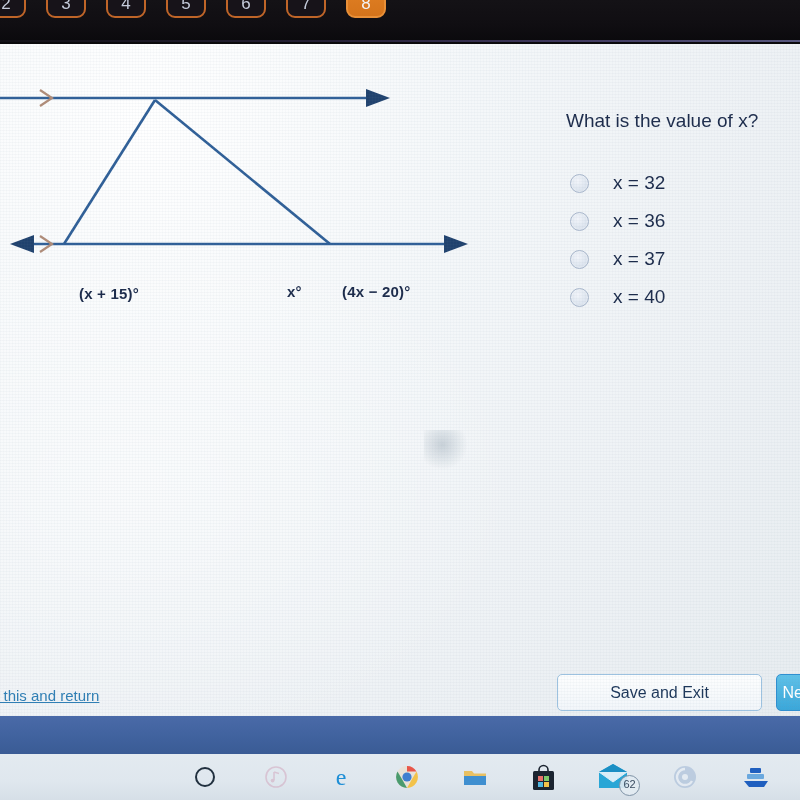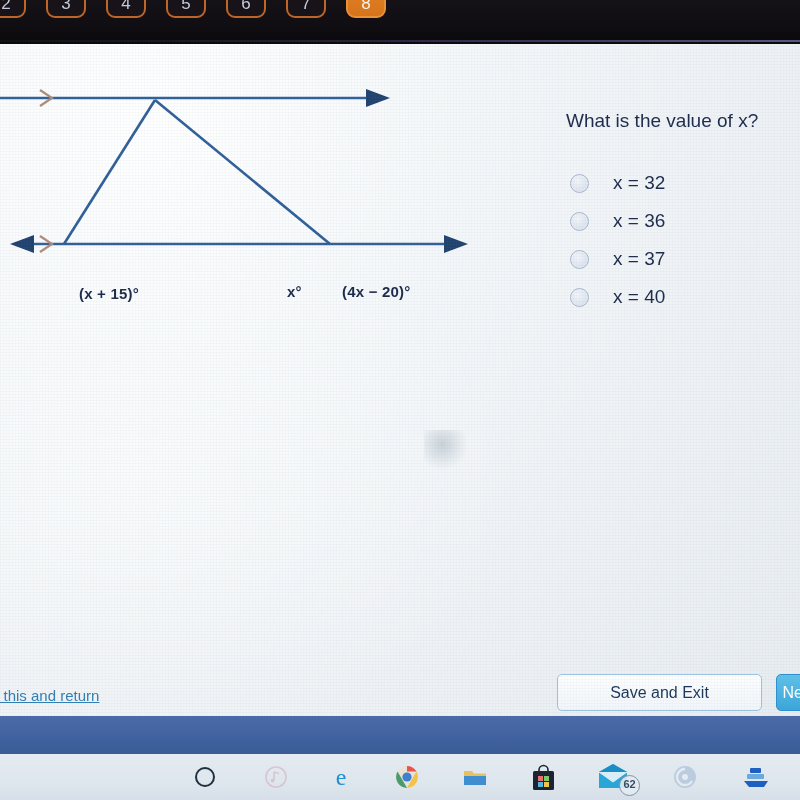--- a/index.html
+++ b/index.html
@@ -130,21 +130,21 @@
   .taskbar .ico{
     position:absolute;top:50%;transform:translateY(-50%);
     width:34px;height:34px;display:flex;align-items:center;justify-content:center;
   }
   .badge62{
     position:absolute;right:-9px;bottom:-2px;
     min-width:19px;height:19px;border-radius:50%;
     border:1px solid #7f93a6;background:rgba(226,235,242,.9);
     color:#3a4d61;font-size:11px;line-height:17px;text-align:center;
   }
-  .mail-wrap{position:relative;width:34px;height:34px;font-weight:bold;}
+  .mail-wrap{position:relative;width:34px;height:34px;}
 </style>
 </head>
 <body>
 
 <div id="screen">
 
   <div class="top-bar">
     <div class="qnum-row">
       <div class="qnum">2</div>
       <div class="qnum">3</div>

